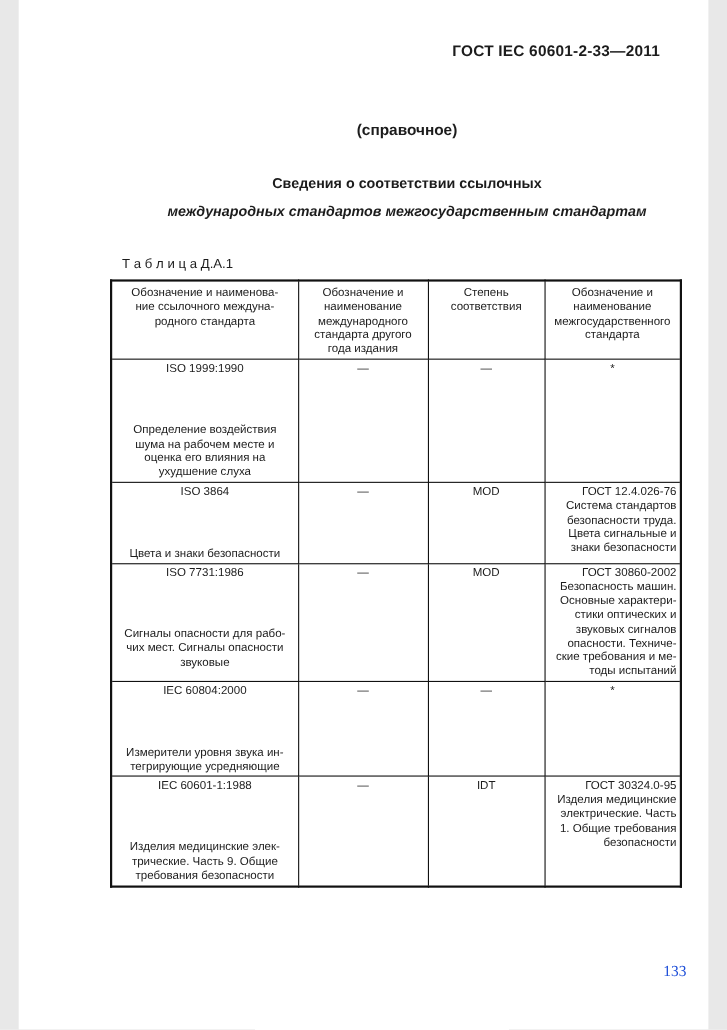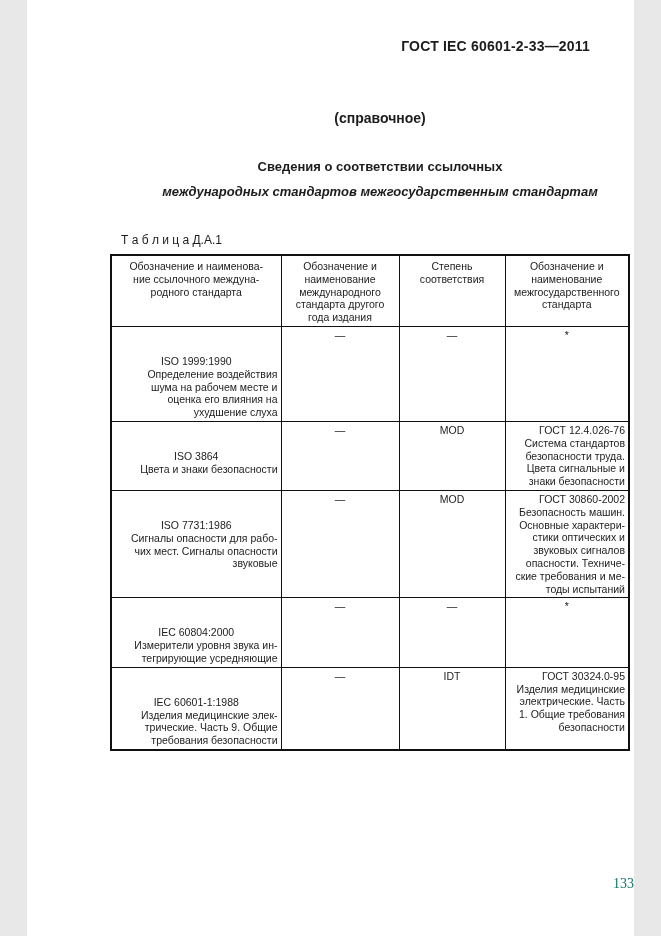--- a/index.html
+++ b/index.html
@@ -5,20 +5,21 @@
   html, body { margin: 0; padding: 0; background: #e8e8e8; }
   .page {
     position: relative;
     width: 607px;
     height: 936px;
     margin: 0 auto;
     background: #ffffff;
     font-family: "Liberation Sans", sans-serif;
     color: #1c1c1c;
     overflow: hidden;
+    padding-left: 20px;
   }
   .doc-code {
     position: absolute;
     top: 38px;
     left: 0;
     right: 44px;
     text-align: right;
     font-weight: bold;
     font-size: 14px;
     letter-spacing: 0.2px;
@@ -57,39 +58,39 @@
     padding: 2px 3px;
     overflow: hidden;
   }
   table.std-table th {
     font-weight: normal;
     text-align: center;
     padding-top: 4px;
   }
   th.c4 { text-align: left; }
   .pre { white-space: pre-line; }
-  .desig { text-align: center; margin-top: 26px; }
-  .desc  { text-align: right; white-space: pre-line; }
+  .desig { text-align: center; }
+  .desc  { text-align: center; white-space: pre-line; margin-top: 43px; }
   td.c2, td.c3 { text-align: center; }
   td.c4 { text-align: right; white-space: pre-line; }
   td.c4.star { text-align: center; white-space: normal; }
   tr.h-head { height: 70px; }
   tr.h-r0 { height: 80px; }
   tr.h-r1 { height: 99px; }
   tr.h-r2 { height: 65px; }
   tr.h-r3 { height: 100px; }
   tr.h-r4 { height: 43px; }
   tr.h-r5 { height: 61px; }
   .page-number {
     position: absolute;
     top: 876px;
     left: 586px;
     font-family: "Liberation Serif", serif;
     font-size: 14px;
-    color: #0f766e;
+    color: #1d4ed8;
   }
 </style>
 </head>
 <body>
 
 <div class="page">
 
   <div class="doc-code">ГОСТ IEC 60601-2-33—2011</div>
 
   <div class="centered-block section-title-1">Сведения о соответствии ссылочных</div>

